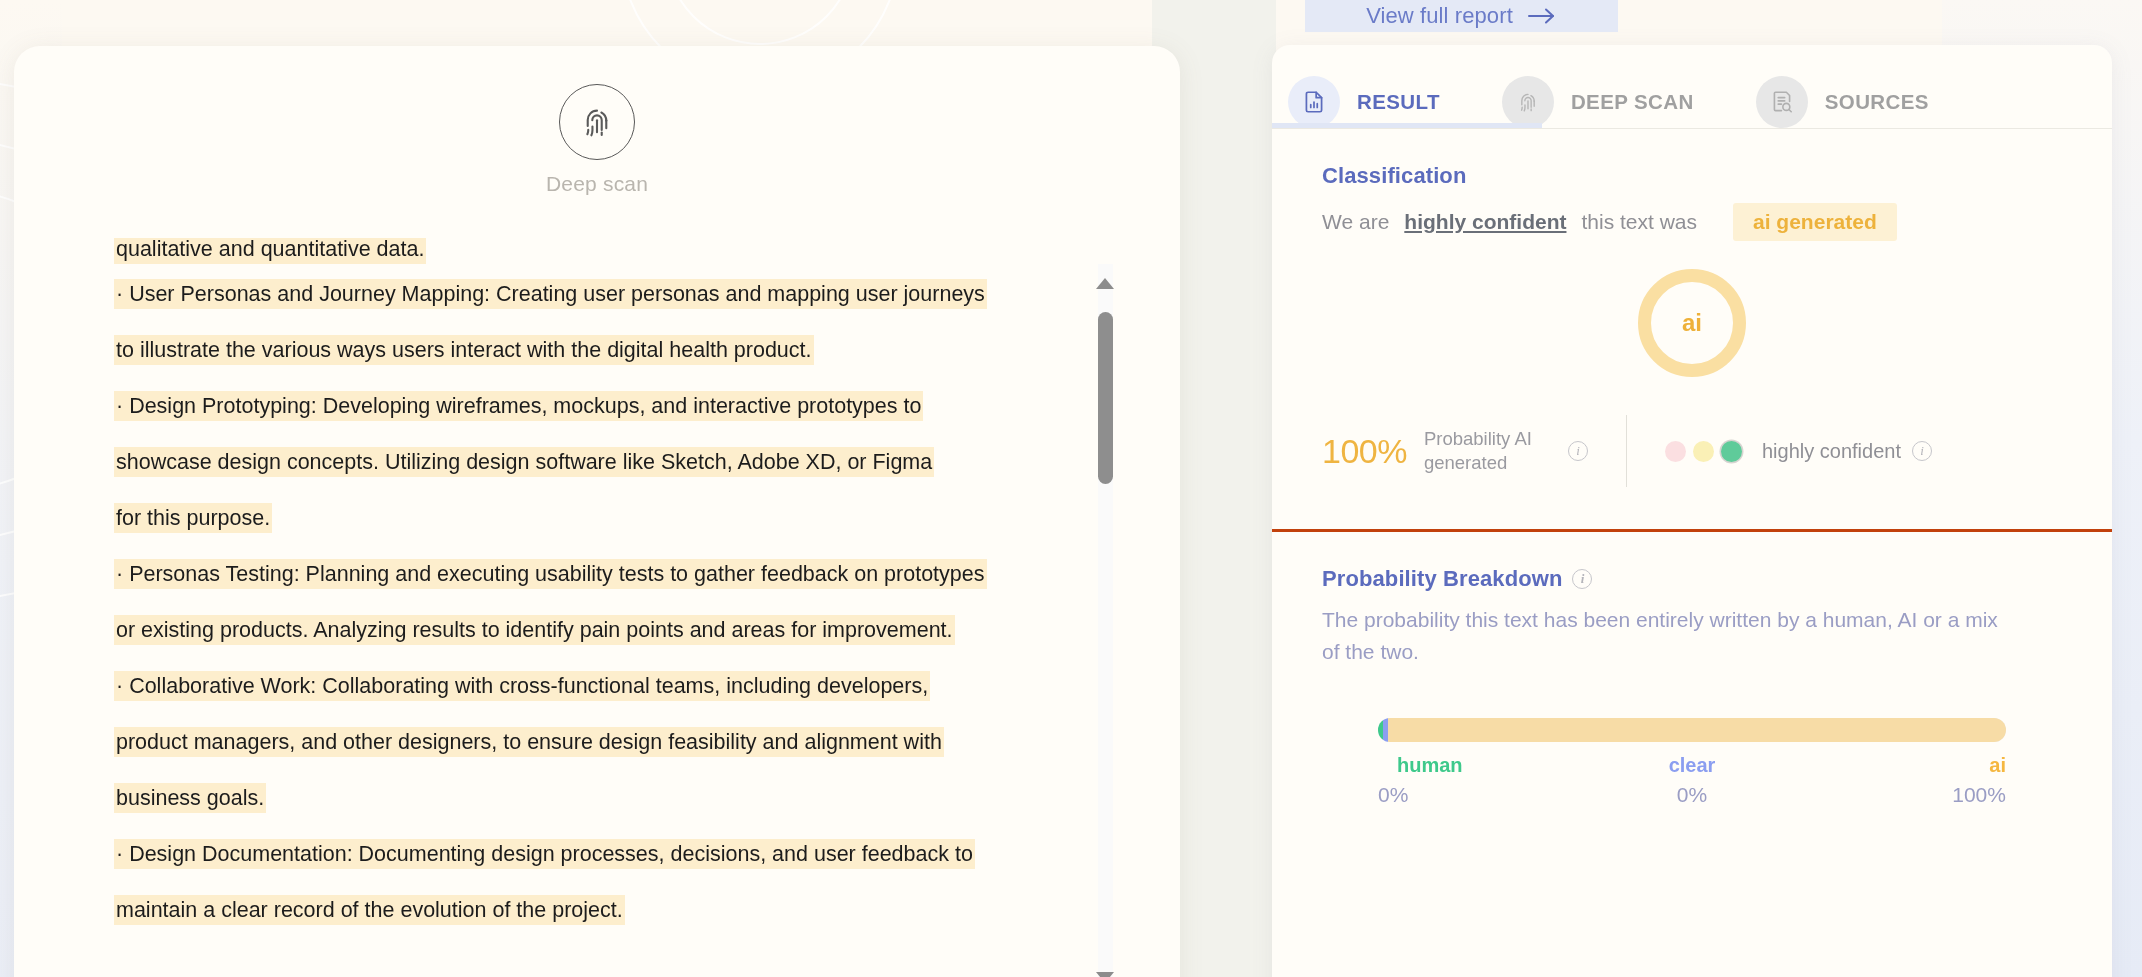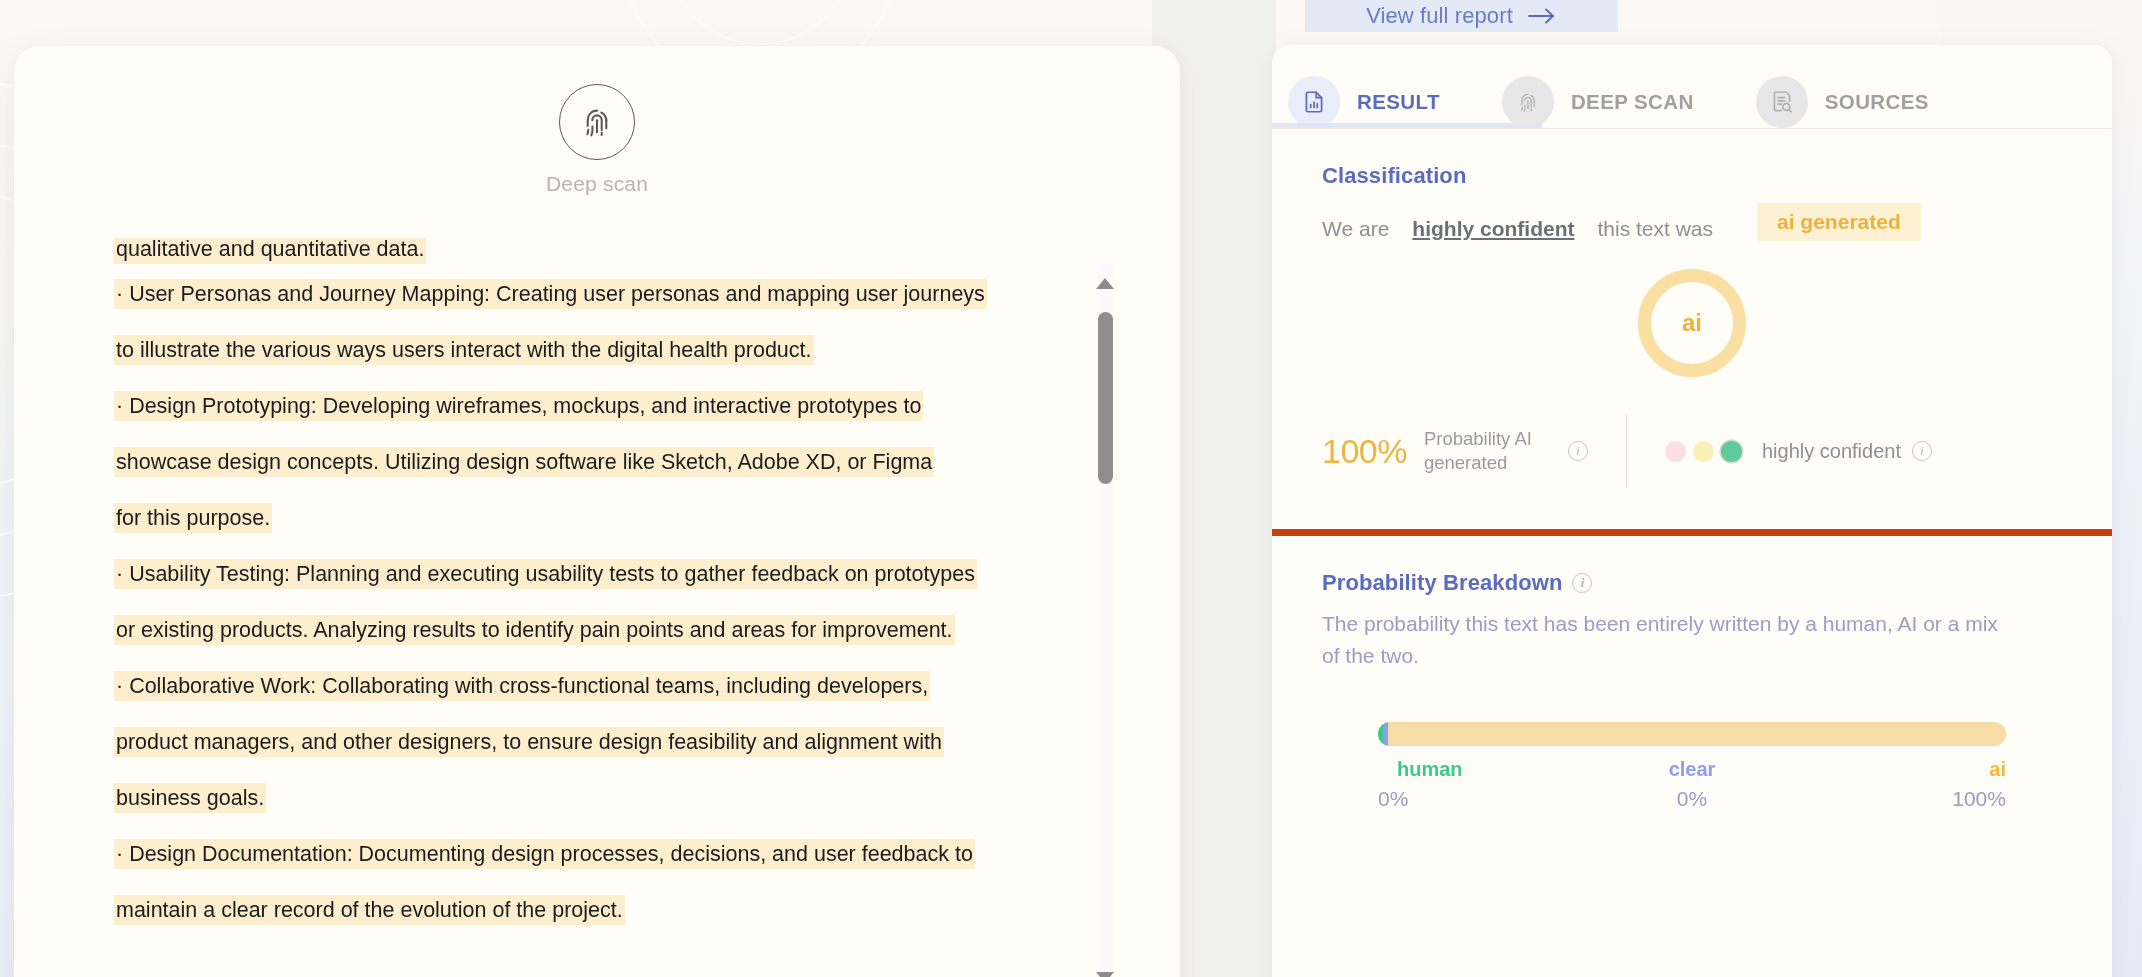--- a/index.html
+++ b/index.html
@@ -221,39 +221,39 @@
   }
   .tab.inactive .tab-label { color: #a0a0a0; font-weight: bold; }
   #tab-underline {
     position: absolute;
     left: 0; bottom: 0;
     width: 270px; height: 5px;
     background: #e0e6f5;
   }
 
   .section { padding: 34px 50px 42px 50px; }
-  .section + .section { border-top: 7px solid #c2410c; }
+  .section + .section { border-top: 3px solid #c2410c; }
 
   .section-title {
     font-size: 22px;
     font-weight: bold;
     color: #5b6bbd;
     letter-spacing: .1px;
     display: flex;
     align-items: center;
     gap: 10px;
   }
 
   #classification-sentence {
     margin-top: 14px;
     font-size: 21px;
     color: #8f8f95;
     display: flex;
-    align-items: flex-end;
-    gap: 16px;
+    align-items: center;
+    gap: 8px;
   }
   #classification-sentence .emph {
     color: #6a6f78;
     font-weight: bold;
     text-decoration: underline;
     margin: 0 7px;
   }
   #classification-verdict-badge {
     margin-left: 28px;
     background: #fdf1d4;
@@ -420,21 +420,21 @@
     <div class="doc-line">
       <span>· Design Prototyping: Developing wireframes, mockups, and interactive prototypes to</span>
     </div>
     <div class="doc-line">
       <span>showcase design concepts. Utilizing design software like Sketch, Adobe XD, or Figma</span>
     </div>
     <div class="doc-line">
       <span>for this purpose.</span>
     </div>
     <div class="doc-line">
-      <span>· Usability Testing: Planning and executing usability tests to gather feedback on prototypes</span>
+      <span>· Personas Testing: Planning and executing usability tests to gather feedback on prototypes</span>
     </div>
     <div class="doc-line">
       <span>or existing products. Analyzing results to identify pain points and areas for improvement.</span>
     </div>
     <div class="doc-line">
       <span>· Collaborative Work: Collaborating with cross-functional teams, including developers,</span>
     </div>
     <div class="doc-line">
       <span>product managers, and other designers, to ensure design feasibility and alignment with</span>
     </div>

